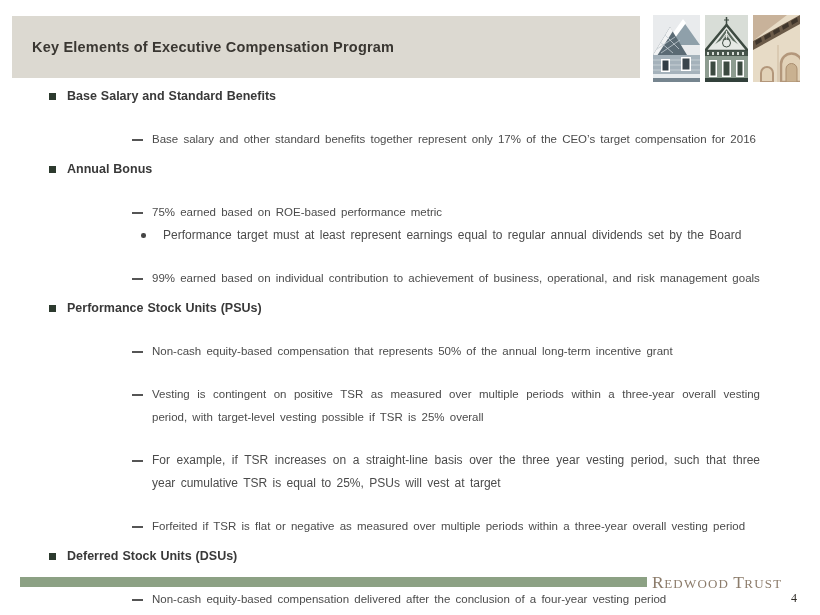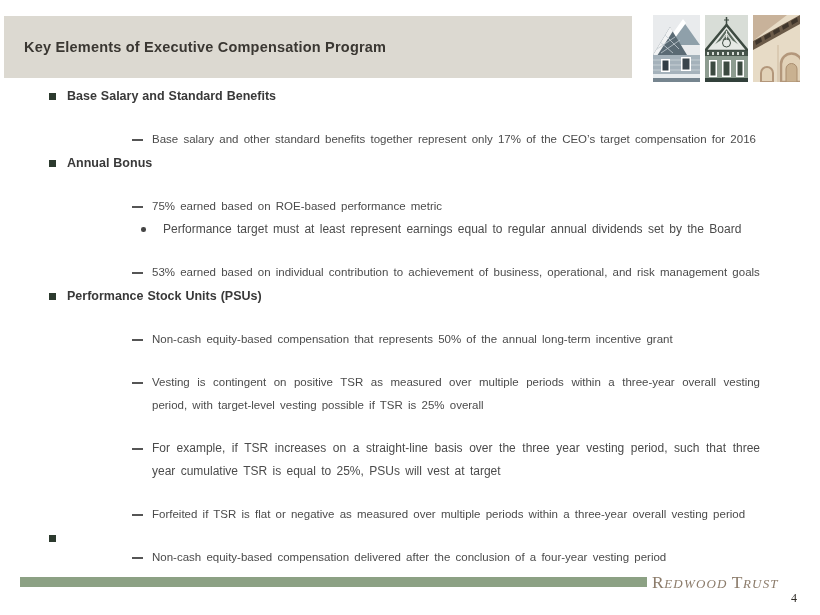--- a/index.html
+++ b/index.html
@@ -7,21 +7,21 @@
     position: relative;
     width: 820px; height: 615px;
     background: #ffffff;
     overflow: hidden;
     font-family: "Liberation Sans", "DejaVu Sans", sans-serif;
     margin: 0 auto;
   }
 
   
   .title-bar {
-    position: absolute; left: 4px; top: 16px;
+    position: absolute; left: 12px; top: 16px;
     width: 628px; height: 62px;
     background: #dcd9d1;
     display: flex; align-items: center;
   }
   .title-bar h1 {
     margin: 0 0 0 20px;
     font-size: 14.5px; font-weight: bold;
     color: #3a3732; letter-spacing: 0.2px;
   }
   .header-photo { position: absolute; top: 15px; height: 67px; overflow: hidden; }
@@ -31,21 +31,21 @@
   #photo3 { left: 753px; width: 47px; }
 
   
   .content {
     position: absolute; left: 40px; top: 85px; width: 752px;
   }
   .item { position: relative; line-height: 23px; color:#4b4b4b;
           text-align: justify; word-spacing: 2px; }
   .item .marker { position: absolute; display: block; }
 
-  .l1 { padding-left: 27px; margin-top: 1px;
+  .l1 { padding-left: 27px; margin-top: 7px;
         font-weight: bold; font-size: 12.5px; color: #393939;
         text-align: left; word-spacing: 0.5px; }
   .l1:first-child { margin-top: 0; }
   .l1 .marker { left: 9px; top: 8px; width: 7px; height: 7px; background: #2c3a2e; }
 
   .l2 { padding-left: 82px; font-size: 11.5px; }
   .l2 .marker { left: 62px; top: 11px; width: 11px; height: 1.6px; background: #555; }
 
   .l3 { font-size: 12px; }
   .m-bullet { padding-left: 123px; }
@@ -58,21 +58,21 @@
   .footer-bar {
     position: absolute; left: 20px; top: 577px;
     width: 627px; height: 10px; background: #8ca184;
   }
   .logo {
     position: absolute; left: 652px; top: 572px; width: 145px;
     font-family: "Liberation Serif", "DejaVu Serif", serif;
     color: #8c7c6b; white-space: nowrap;
   }
   .logo .cap  { font-size: 17.5px; letter-spacing: 0.5px; }
-  .logo .rest { font-size: 13px; letter-spacing: 1.2px; font-style: italic; }
+  .logo .rest { font-size: 13px; letter-spacing: 1.2px; }
   .logo .gap  { display: inline-block; width: 4px; }
   .page-number {
     position: absolute; right: 23px; top: 591px;
     font-family: "Liberation Serif", "DejaVu Serif", serif;
     font-size: 12px; color: #2e2a25;
   }
 </style>
 </head>
 <body>
 
@@ -163,27 +163,27 @@
       <line x1="25" y1="30" x2="25" y2="67" stroke="#d6c5ab" stroke-width="1.5"></line>
     </svg>
   </div>
 
   <div class="content" id="bullet-list">
       <div class="item l1"><span class="marker"></span><span class="text">Base Salary and Standard Benefits</span></div>
       <div class="item l2 m-dash"><span class="marker"></span><span class="text">Base salary and other standard benefits together represent only 17% of the CEO’s target compensation for 2016</span></div>
       <div class="item l1"><span class="marker"></span><span class="text">Annual Bonus</span></div>
       <div class="item l2 m-dash"><span class="marker"></span><span class="text">75% earned based on ROE-based performance metric</span></div>
       <div class="item l3 m-bullet"><span class="marker"></span><span class="text">Performance target must at least represent earnings equal to regular annual dividends set by the Board</span></div>
-      <div class="item l2 m-dash"><span class="marker"></span><span class="text">53% earned based on individual contribution to achievement of business, operational, and risk management goals</span></div>
+      <div class="item l2 m-dash"><span class="marker"></span><span class="text">99% earned based on individual contribution to achievement of business, operational, and risk management goals</span></div>
       <div class="item l1"><span class="marker"></span><span class="text">Performance Stock Units (PSUs)</span></div>
       <div class="item l2 m-dash"><span class="marker"></span><span class="text">Non-cash equity-based compensation that represents 50% of the annual long-term incentive grant</span></div>
       <div class="item l2 m-dash"><span class="marker"></span><span class="text">Vesting is contingent on positive TSR as measured over multiple periods within a three-year overall vesting period, with target-level vesting possible if TSR is 25% overall</span></div>
       <div class="item l3 m-dash"><span class="marker"></span><span class="text">For example, if TSR increases on a straight-line basis over the three year vesting period, such that three year cumulative TSR is equal to 25%, PSUs will vest at target</span></div>
       <div class="item l2 m-dash"><span class="marker"></span><span class="text">Forfeited if TSR is flat or negative as measured over multiple periods within a three-year overall vesting period</span></div>
-      <div class="item l1"><span class="marker"></span></div>
+      <div class="item l1"><span class="marker"></span><span class="text">Deferred Stock Units (DSUs)</span></div>
       <div class="item l2 m-dash"><span class="marker"></span><span class="text">Non-cash equity-based compensation delivered after the conclusion of a four-year vesting period</span></div>
     </div>
 
   <div class="footer-bar"></div>
   <div class="logo"><span class="cap">R</span><span class="rest">EDWOOD</span><span class="gap"></span><span class="cap">T</span><span class="rest">RUST</span></div>
   <div class="page-number">4</div>
 
 </div>
 
 </body></html>

